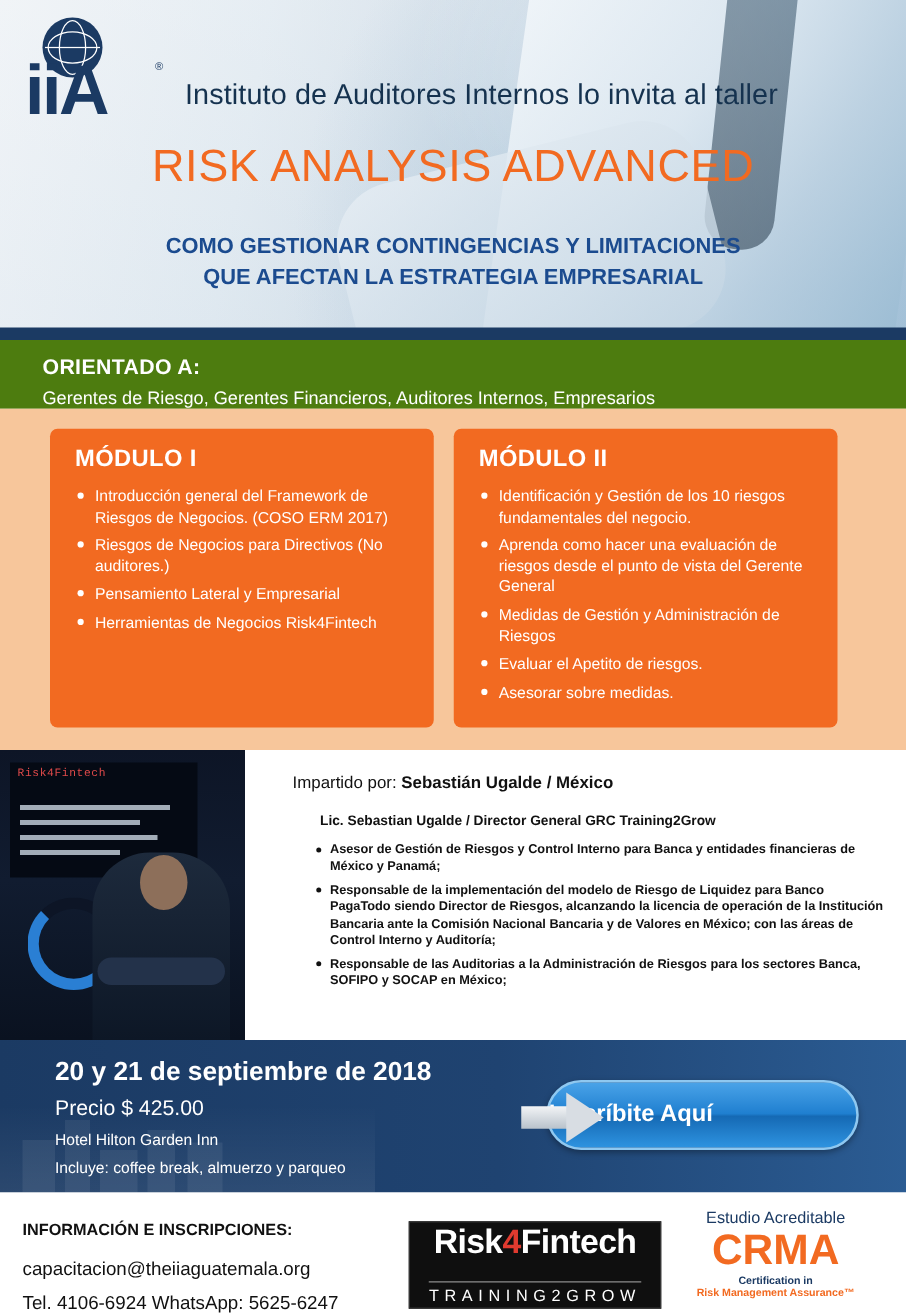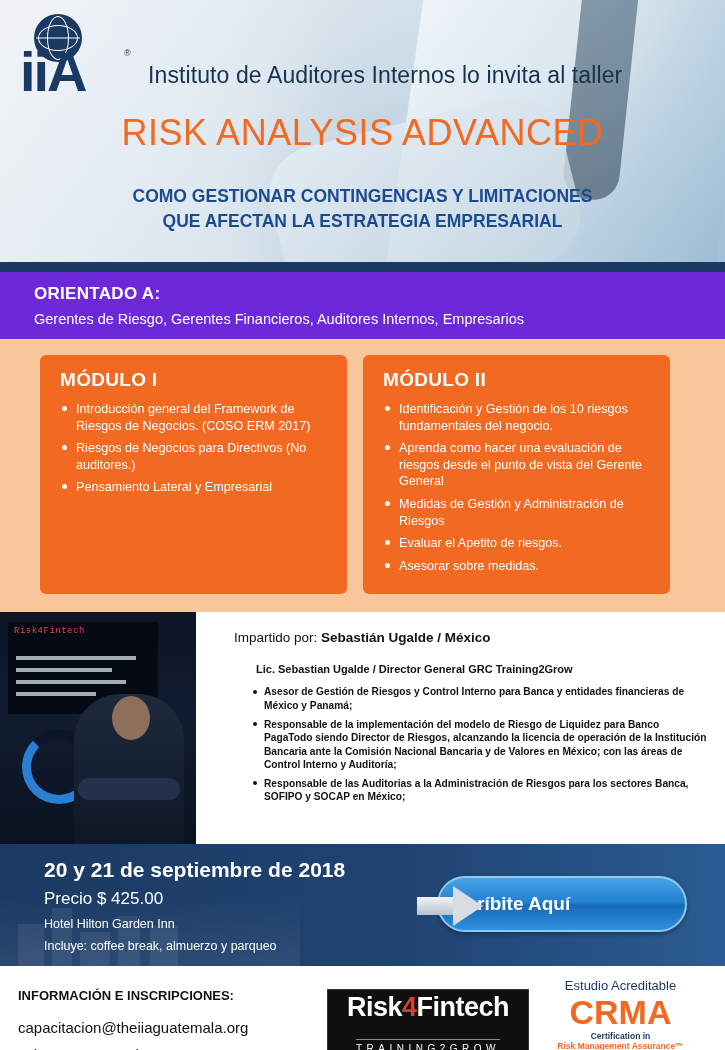--- a/index.html
+++ b/index.html
@@ -160,23 +160,23 @@
   }
   .header-rule {
     position: absolute;
     left: 0; right: 0; bottom: 0;
     height: 10px;
     background: #1b3a63;
   }
 
   
   .oriented {
-    background: #6d28d9;
+    background: #4d7c0f;
     color: #ffffff;
-    padding: 12px 0 12px 34px;
+    padding: 12px 0 0 34px;
   }
   .oriented .ot {
     font-size: 17px;
     font-weight: 700;
     letter-spacing: .3px;
   }
   .oriented .od {
     margin-top: 7px;
     font-size: 14.5px;
   }
@@ -464,21 +464,21 @@
   .r4f .r4f-main {
     font-size: 27px;
     font-weight: 700;
     color: #ffffff;
     letter-spacing: -.5px;
     line-height: 1;
   }
   .r4f .r4f-main .accent { color: #e03a2f; }
   .r4f .r4f-sub {
     margin-top: 18px;
-    font-size: 10px;
+    font-size: 13px;
     color: #ffffff;
     letter-spacing: 4.5px;
     border-top: 1px solid #8d8d8d;
     padding-top: 3px;
   }
   .crma {
     position: absolute;
     right: 22px; top: 12px;
     width: 165px;
     text-align: center;
@@ -539,20 +539,21 @@
     <div class="od">Gerentes de Riesgo, Gerentes Financieros, Auditores Internos, Empresarios</div>
   </div>
 
   <div class="modules">
     <div class="module m1">
       <h3>MÓDULO I</h3>
       <ul>
         <li>Introducción general del Framework de Riesgos de Negocios. (COSO ERM 2017)</li>
         <li>Riesgos de Negocios para Directivos (No auditores.)</li>
         <li>Pensamiento Lateral y Empresarial</li>
+        <li>Herramientas de Negocios Risk4Fintech</li>
       </ul>
     </div>
     <div class="module m2">
       <h3>MÓDULO II</h3>
       <ul>
         <li>Identificación y Gestión de los 10 riesgos fundamentales del negocio.</li>
         <li>Aprenda como hacer una evaluación de riesgos desde el punto de vista del Gerente General</li>
         <li>Medidas de Gestión y Administración de Riesgos</li>
         <li>Evaluar el Apetito de riesgos.</li>
         <li>Asesorar sobre medidas.</li>

